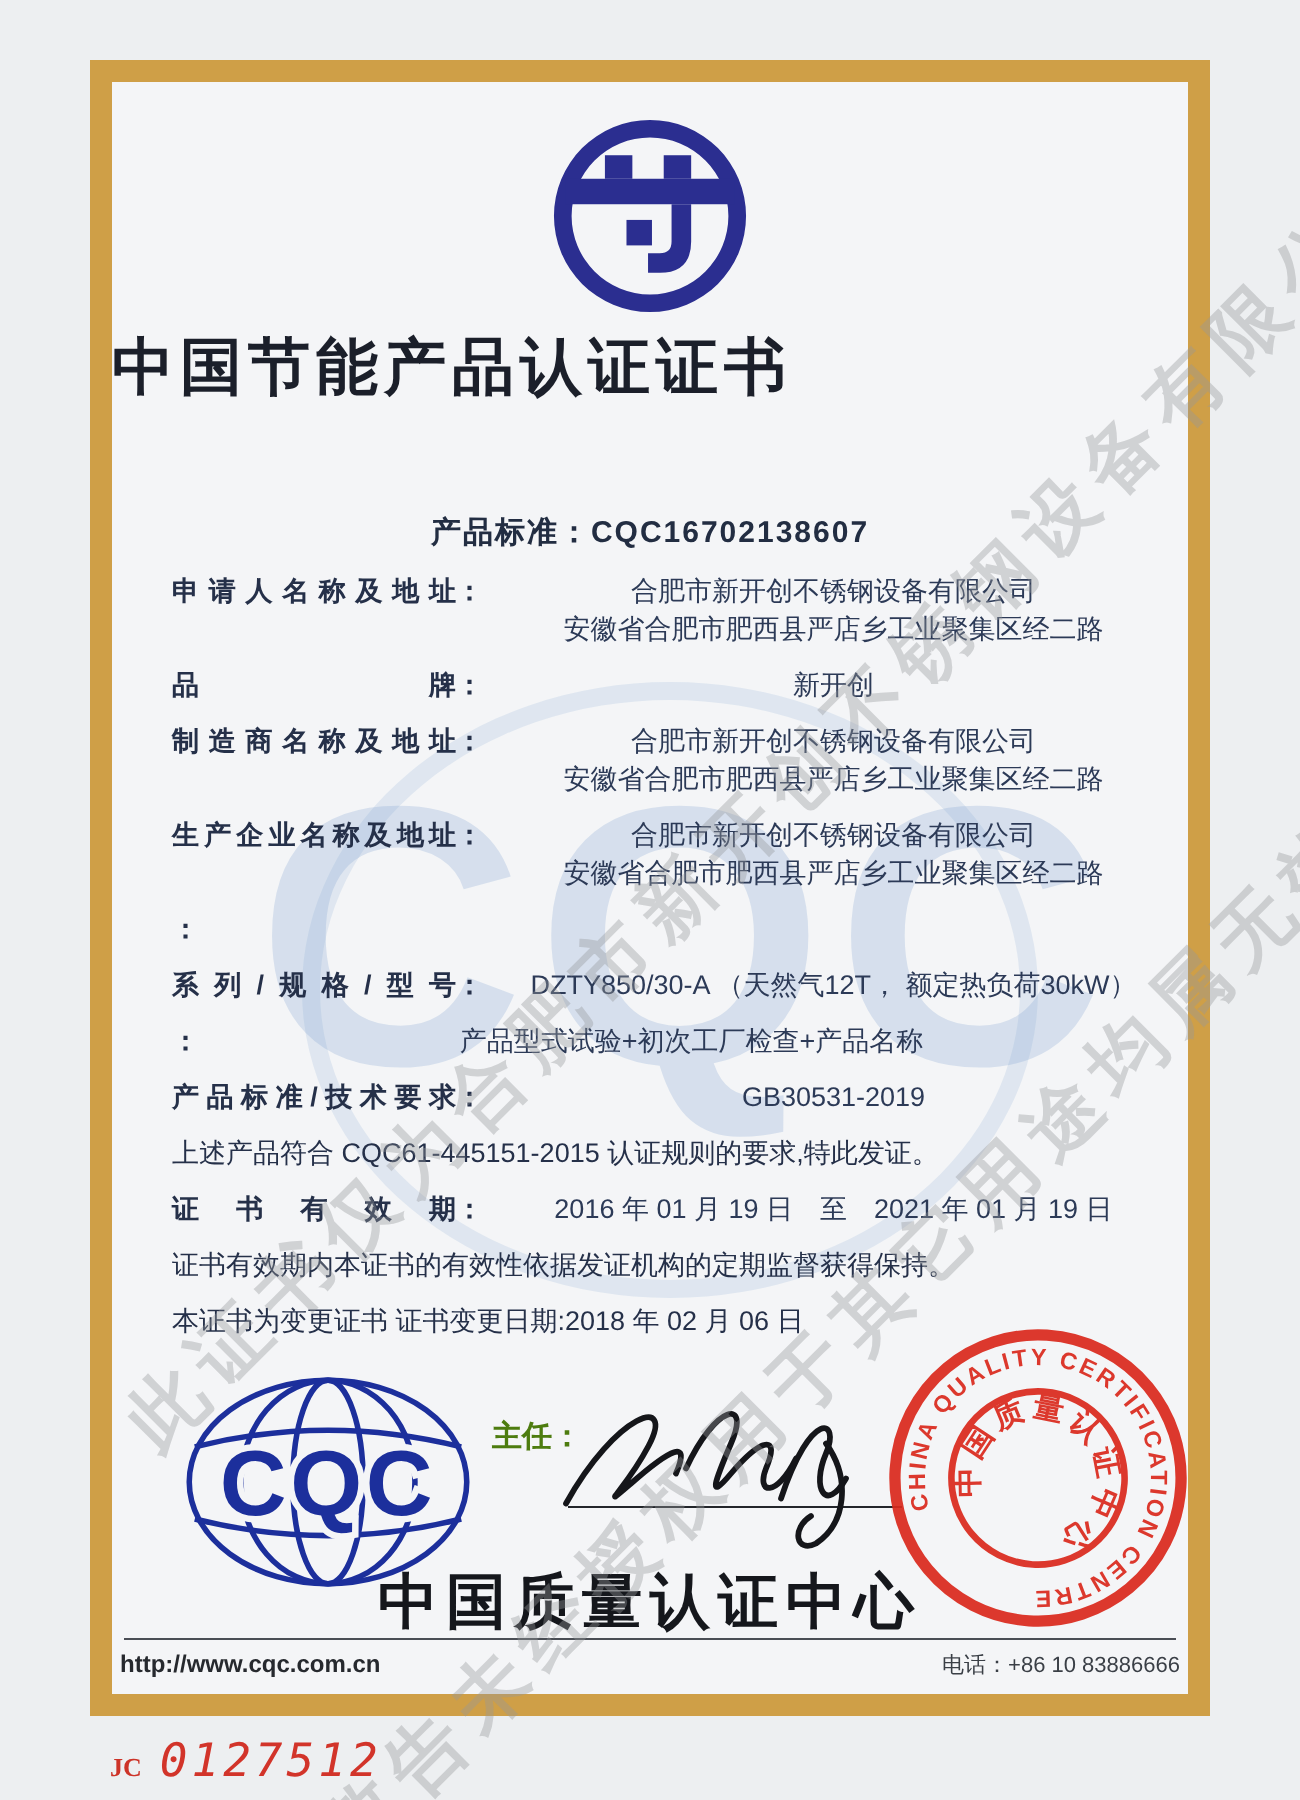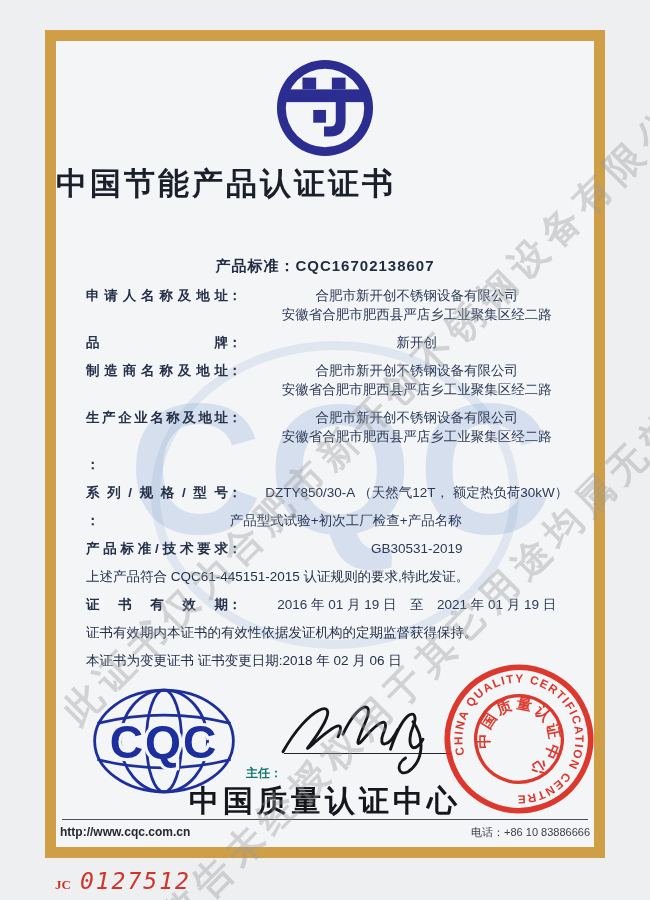--- a/index.html
+++ b/index.html
@@ -52,21 +52,21 @@
   .lbl{
     flex:none;display:inline-block;width:142px;font-weight:bold;color:#253049;
     text-align:justify;text-align-last:justify;text-justify:inter-character;
   }
   .colon{flex:none;font-weight:bold;color:#253049;margin-right:12px;}
   .val{flex:1;color:#2c3a57;}
   .val span{display:block;text-align:center;}
   .stmt{margin-bottom:9px;color:#253049;}
   
   .cqc-logo{position:absolute;z-index:2;left:34px;top:645px;}
-  .director{position:absolute;z-index:2;left:190px;top:724px;font-size:12px;font-weight:bold;color:#0f766e;}
+  .director{position:absolute;z-index:2;left:190px;top:668px;font-size:15px;font-weight:bold;color:#4d7c0f;}
   .sig{position:absolute;z-index:3;left:212px;top:648px;}
   .sig-line{position:absolute;z-index:2;left:228px;top:712px;width:167px;border-bottom:1.5px solid #23262b;}
   .seal{position:absolute;z-index:7;left:383px;top:618px;opacity:0.92;}
   .org-name{
     position:absolute;z-index:2;left:0;top:740px;width:100%;text-align:center;
     font-size:30px;font-weight:bold;letter-spacing:4px;color:#15171c;
   }
   
   .foot-divider{position:absolute;z-index:2;left:6px;right:6px;top:778px;border-top:1.5px solid #4a4e55;}
   .footer{

